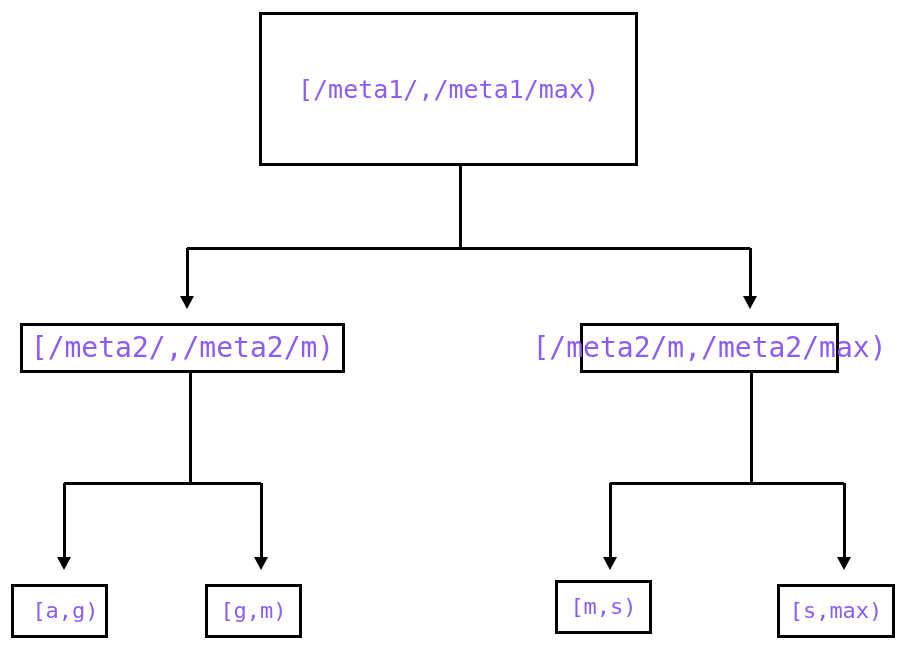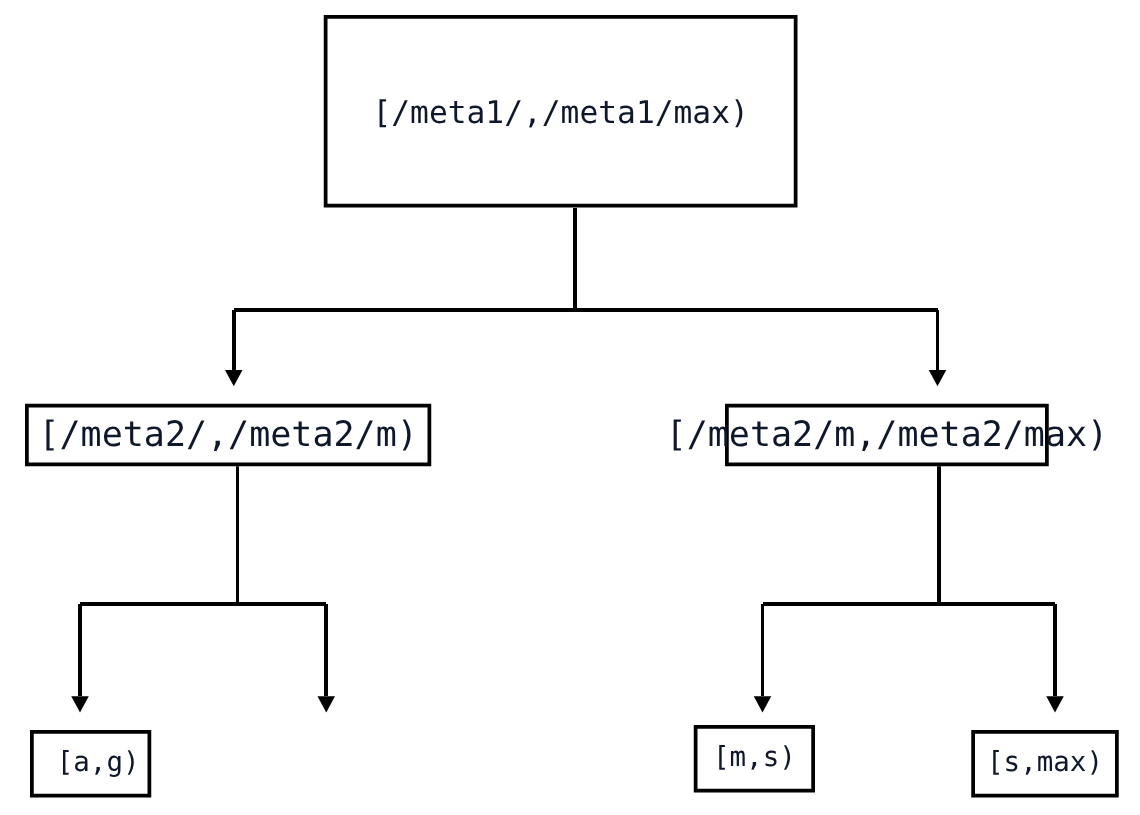--- a/index.html
+++ b/index.html
@@ -25,21 +25,21 @@
     height: 652px;
   }
   .node {
     position: absolute;
     box-sizing: border-box;
     border: 3px solid #000000;
     background: #ffffff;
     display: flex;
     align-items: center;
     justify-content: center;
-    color: #0f172a;
+    color: #8b5cf6;
     white-space: pre;
     letter-spacing: 0px;
   }
   .node-label {
     display: block;
     line-height: 1;
   }
   
   #node-root {
     left: 259px;
@@ -58,21 +58,21 @@
   #node-mid-right {
     left: 580px;
     top: 323px;
     width: 259px;
     height: 50px;
   }
   #node-mid-left .node-label,
   #node-mid-right .node-label { font-size: 28px; }
   
   #node-leaf-ag {
-    left: 24px;
+    left: 11px;
     top: 584px;
     width: 97px;
     height: 54px;
     padding-left: 12px;
   }
   #node-leaf-gm {
     left: 205px;
     top: 584px;
     width: 97px;
     height: 54px;
@@ -136,20 +136,23 @@
   </div>
 
   <div class="node" id="node-mid-right">
     <span class="node-label">[/meta2/m,/meta2/max)</span>
   </div>
 
   <div class="node" id="node-leaf-ag">
     <span class="node-label">[a,g)</span>
   </div>
 
+  <div class="node" id="node-leaf-gm">
+    <span class="node-label">[g,m)</span>
+  </div>
 
   <div class="node" id="node-leaf-ms">
     <span class="node-label">[m,s)</span>
   </div>
 
   <div class="node" id="node-leaf-smax">
     <span class="node-label">[s,max)</span>
   </div>
 
 </div>

